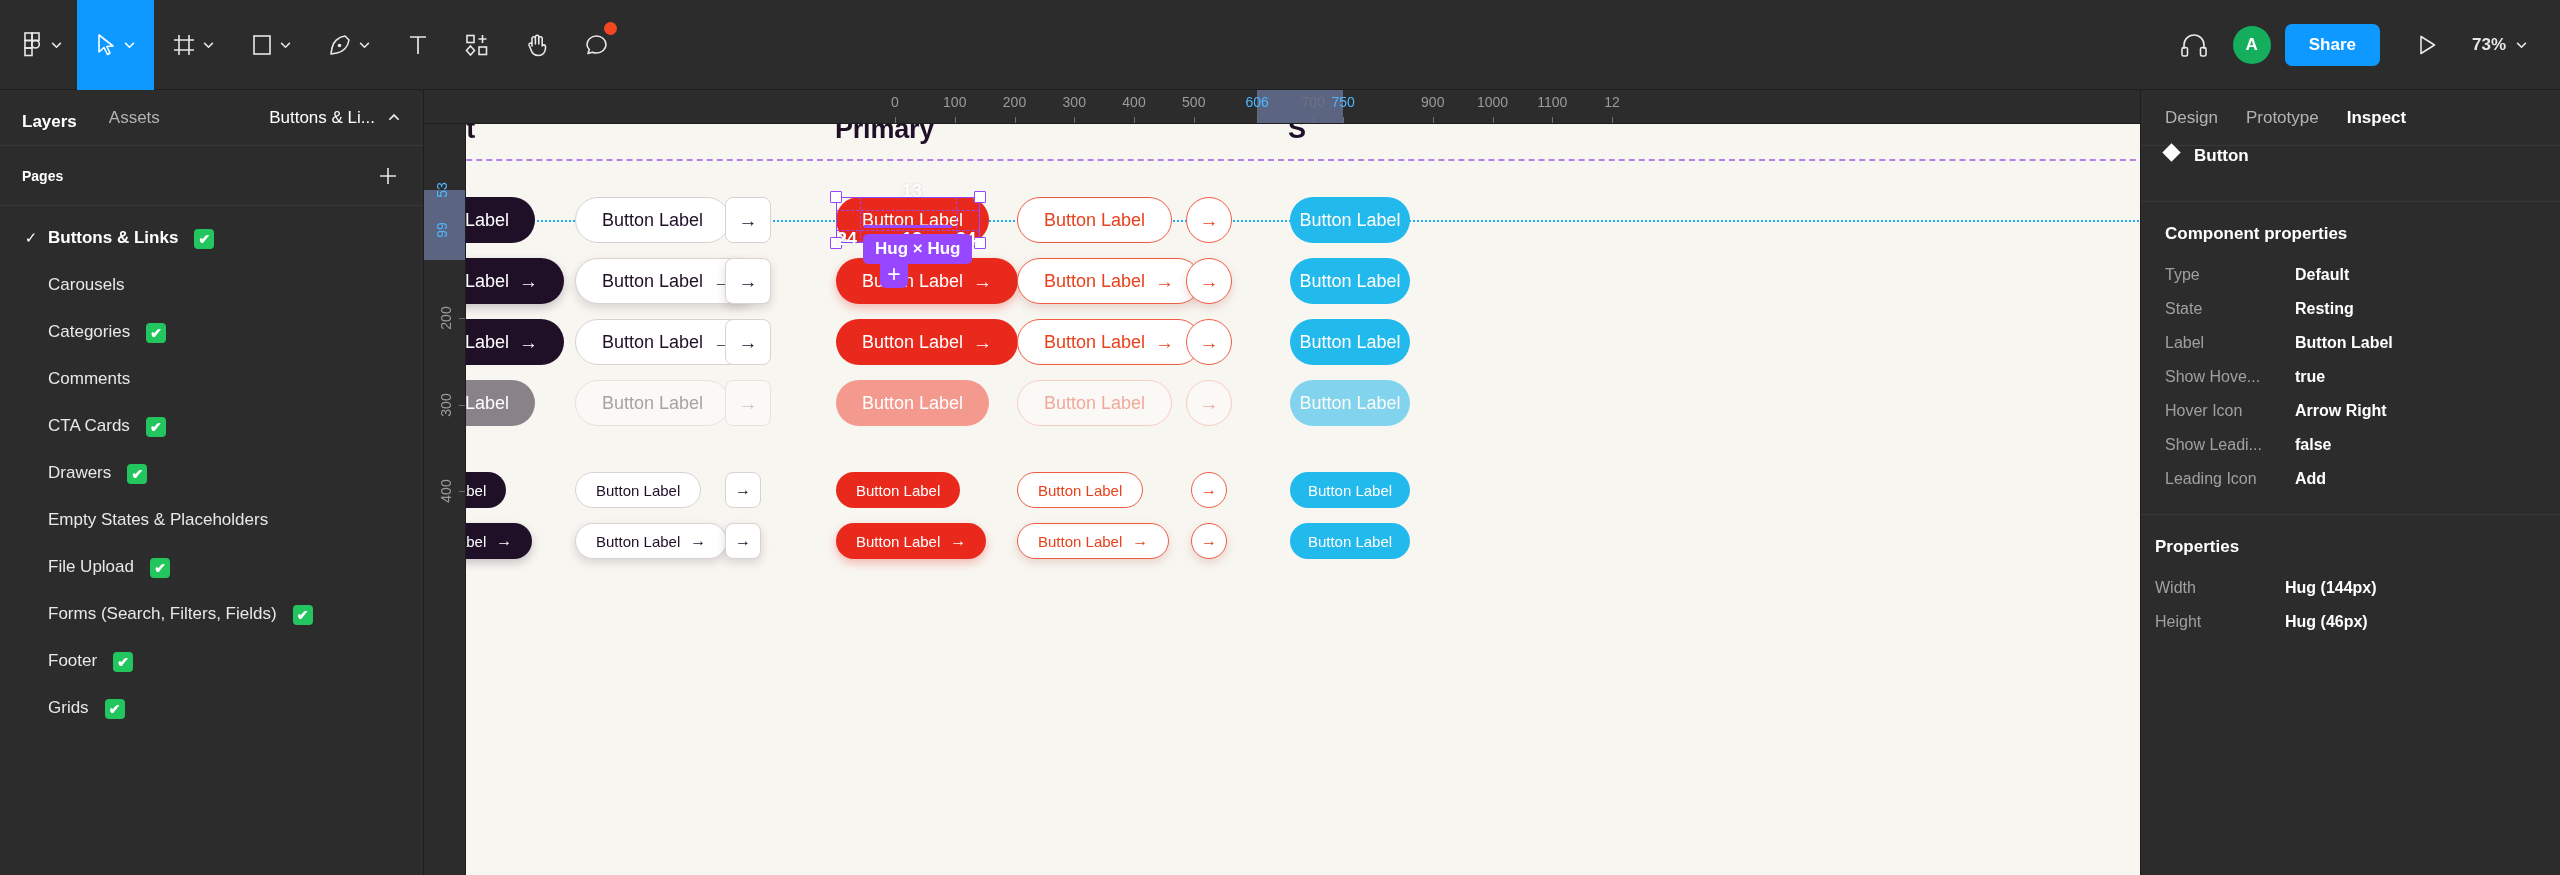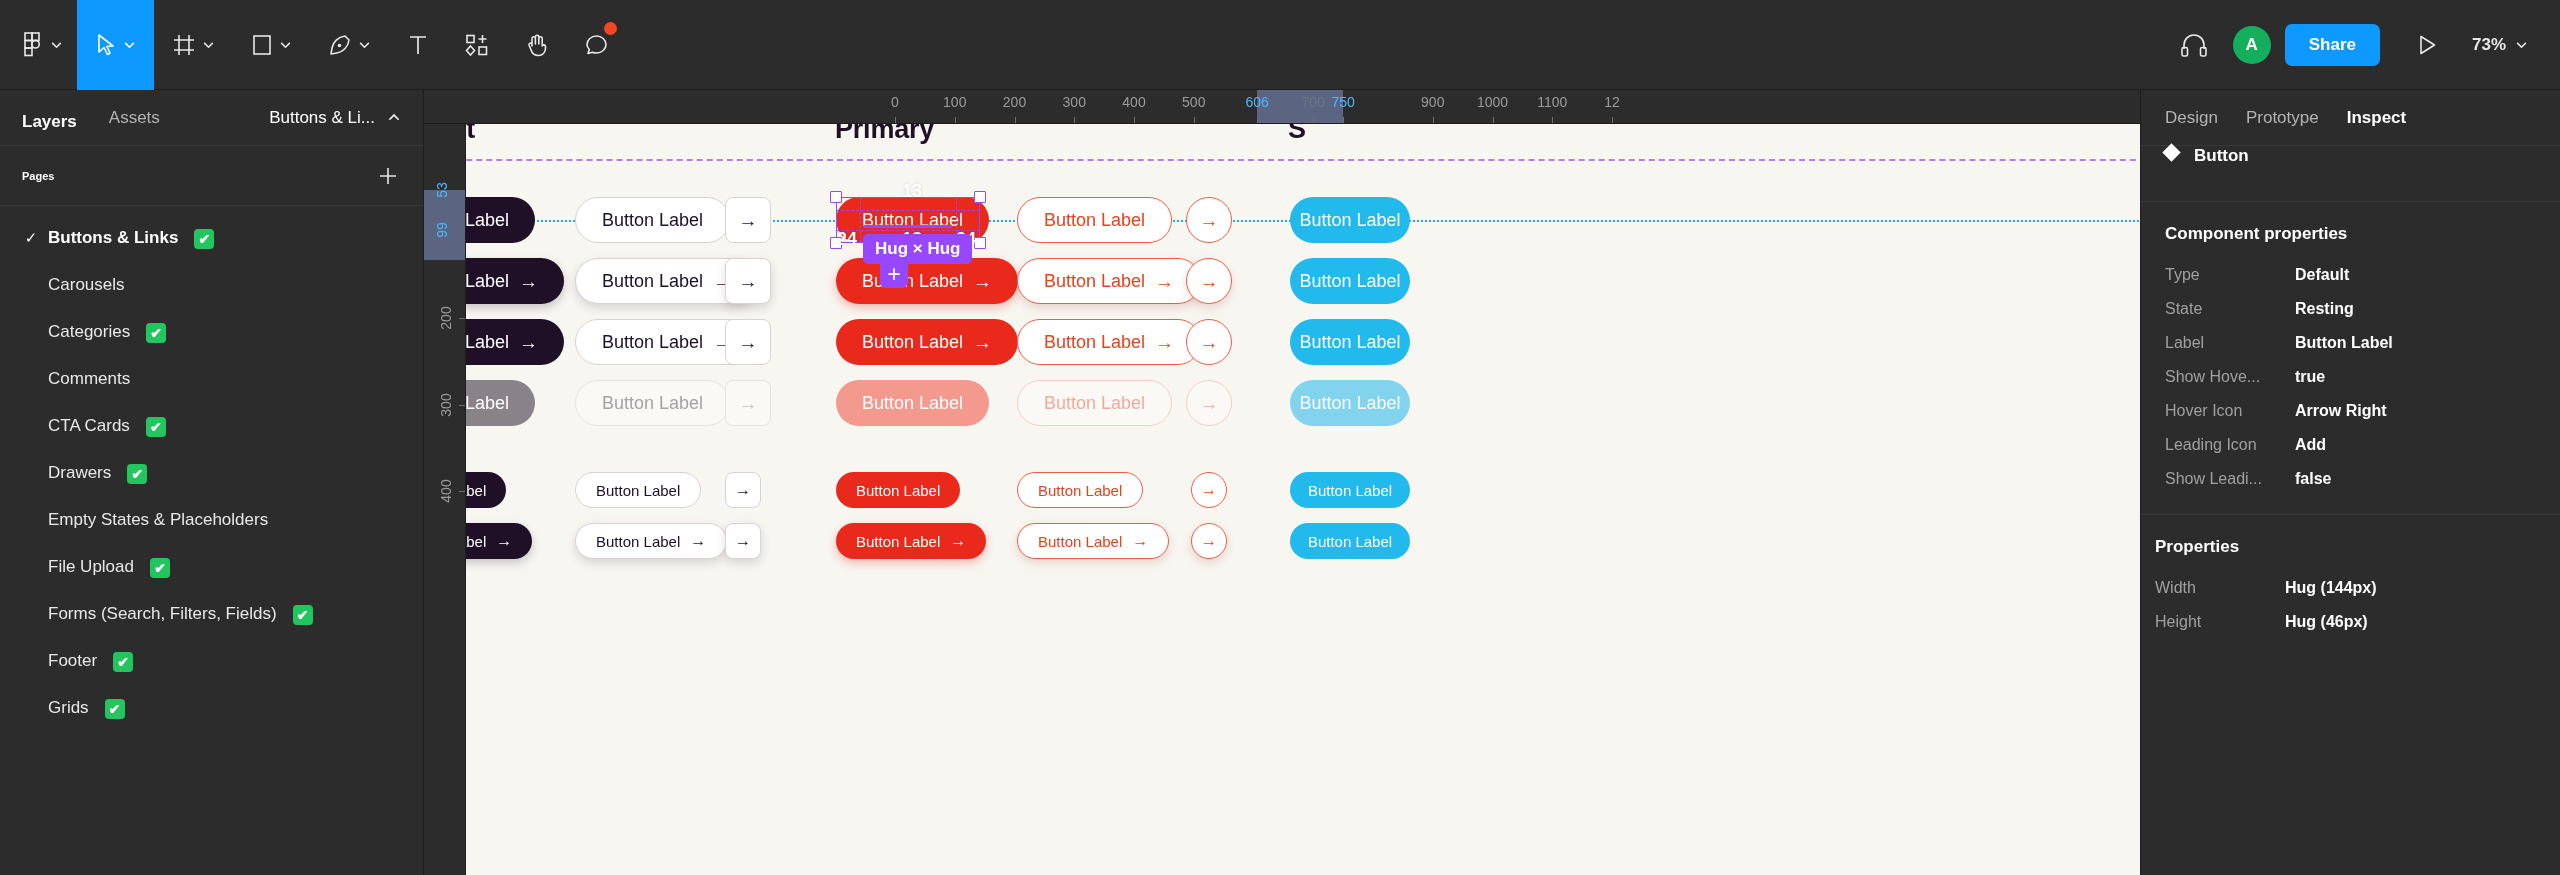--- a/index.html
+++ b/index.html
@@ -66,21 +66,21 @@
     padding: 0 22px; gap: 32px; border-bottom: 1px solid #383838;
   }
   .lp-tab { font-size: 17px; color: #b3b3b3; cursor: pointer; white-space: nowrap; }
   .lp-tab.active { color: #ffffff; font-weight: 700; margin-top: 8px; }
   .lp-file { margin-left: auto; display: flex; align-items: center; gap: 12px;
     font-size: 17px; color: #ffffff; cursor: pointer; }
   .lp-pages-hdr {
     display: flex; align-items: center; height: 60px;
     padding: 0 22px; border-bottom: 1px solid #383838;
   }
-  .lp-pages-title { font-size: 11px; font-weight: 700; color: #ffffff; }
+  .lp-pages-title { font-size: 14px; font-weight: 700; color: #ffffff; }
   .lp-plus { margin-left: auto; width: 26px; height: 26px; cursor: pointer; color: #e8e8e8;
     display: flex; align-items: center; justify-content: center; }
   .page-list { padding-top: 8px; }
   .page-item {
     display: flex; align-items: center; height: 47px;
     padding-left: 14px; font-size: 17px; color: #e8e8e8; cursor: pointer;
     white-space: nowrap;
   }
   .page-item .pcheck { width: 34px; flex: 0 0 34px; display: flex; align-items: center;
     justify-content: center; color: #ffffff; font-size: 15px; }
@@ -752,26 +752,26 @@
           </div>
           <div class="rp-row">
             <div class="rp-key">Show Hove...</div>
             <div class="rp-val">true</div>
           </div>
           <div class="rp-row">
             <div class="rp-key">Hover Icon</div>
             <div class="rp-val">Arrow Right</div>
           </div>
           <div class="rp-row">
+            <div class="rp-key">Show Leadi...</div>
+            <div class="rp-val">false</div>
+          </div>
+          <div class="rp-row">
             <div class="rp-key">Leading Icon</div>
             <div class="rp-val">Add</div>
-          </div>
-          <div class="rp-row">
-            <div class="rp-key">Show Leadi...</div>
-            <div class="rp-val">false</div>
           </div>
         </div>
     </div>
 
     <div class="rp-section bordered">
       <div class="rp-sec-title">Properties</div>
       <div id="props">
           <div class="rp-row">
             <div class="rp-key">Width</div>
             <div class="rp-val">Hug (144px)</div>

